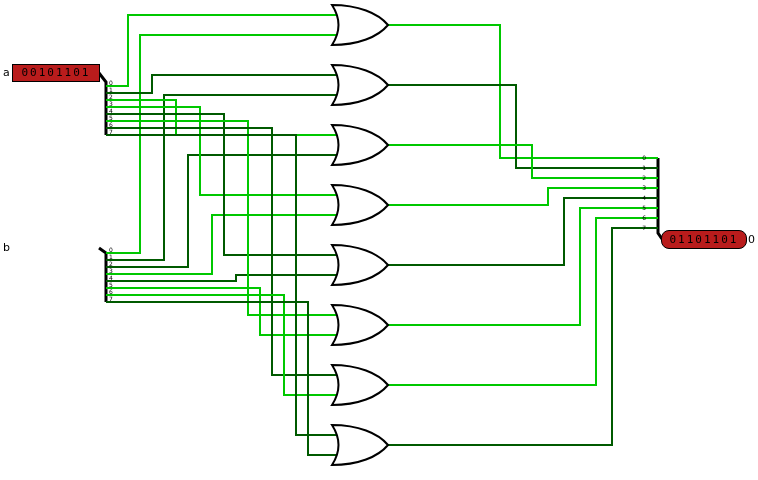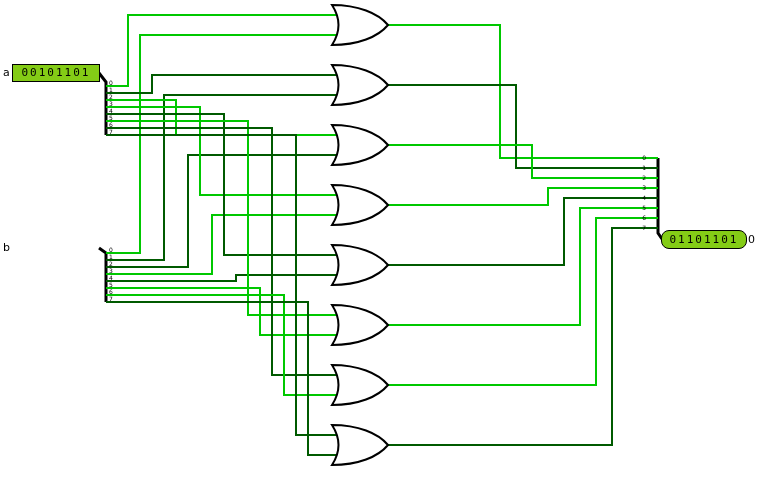--- a/index.html
+++ b/index.html
@@ -14,21 +14,21 @@
   .lbl{
     position:absolute;
     font:11px/12px "DejaVu Sans", sans-serif;
     color:#000;
   }
   .pinbox{
     position:absolute;
     box-sizing:content-box;
     width:86px;height:16px;
     border:1px solid #000;
-    background:#84cc16;
+    background:#b91c1c;
     font:11px/16px "DejaVu Sans Mono", monospace;
     letter-spacing:2px;
     text-align:center;
     color:#000;
   }
   .pinbox.out{
     width:84px;height:17px;
     border-radius:8px;
     line-height:17px;
   }

